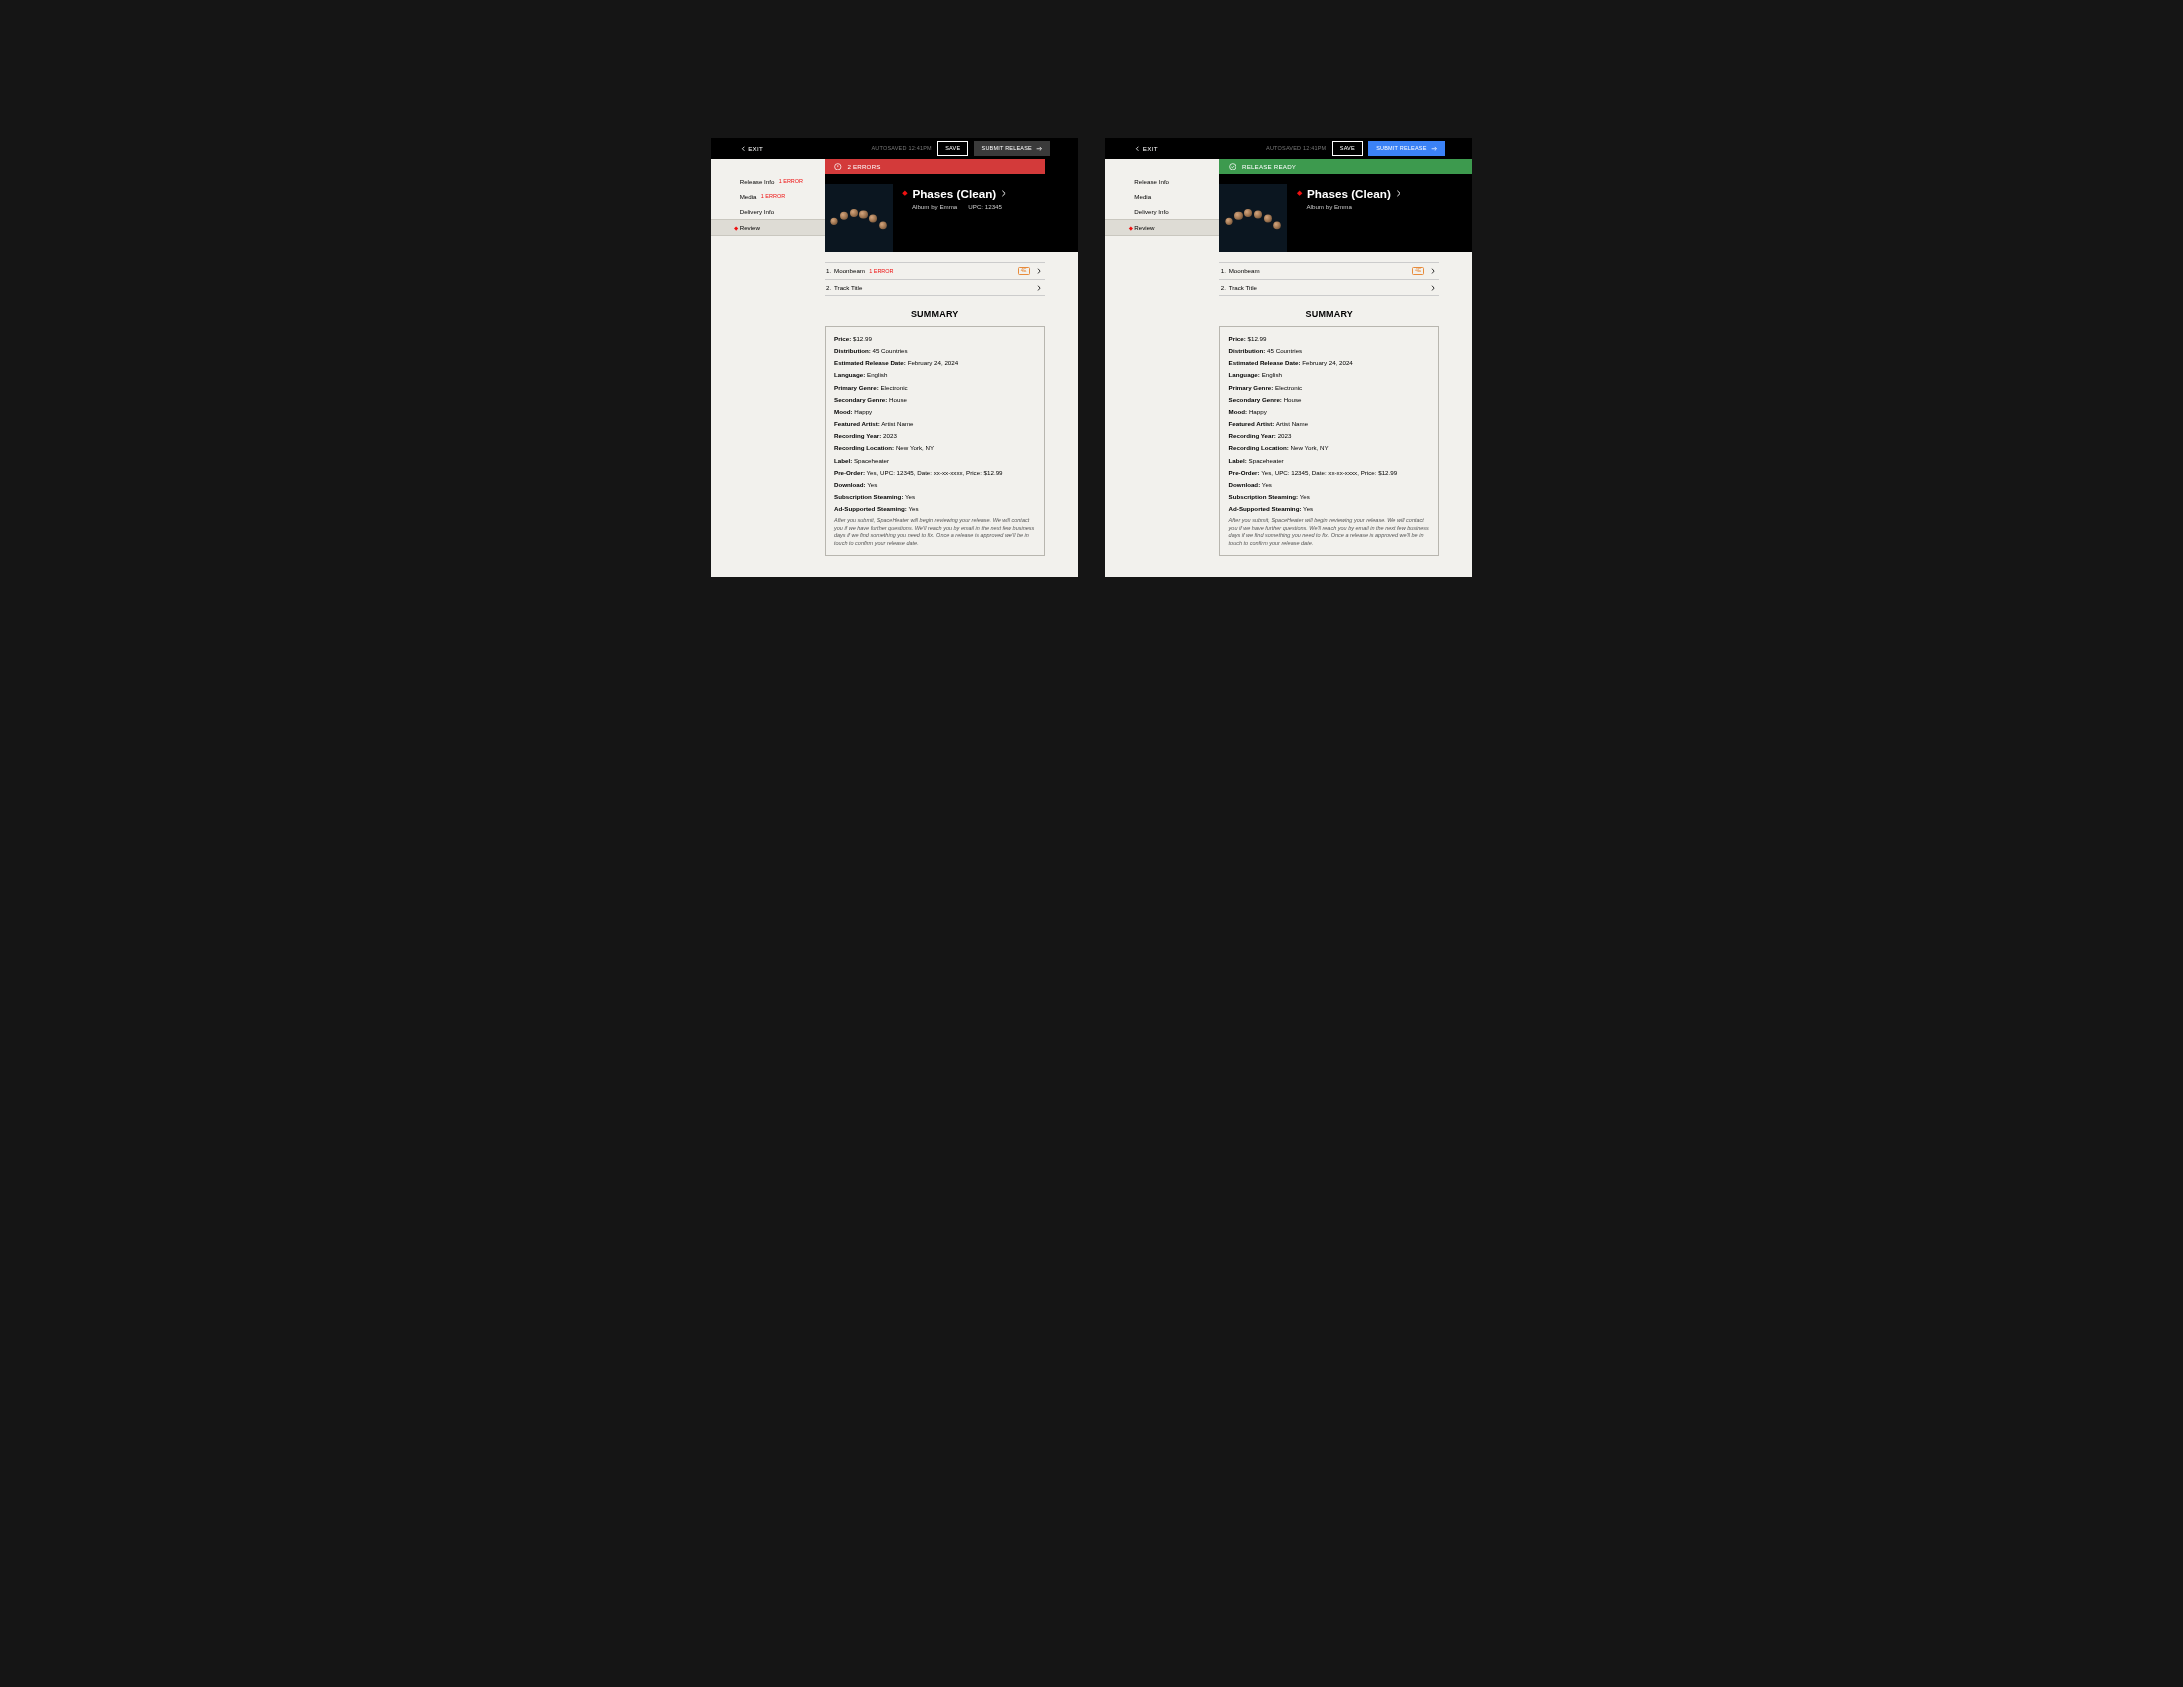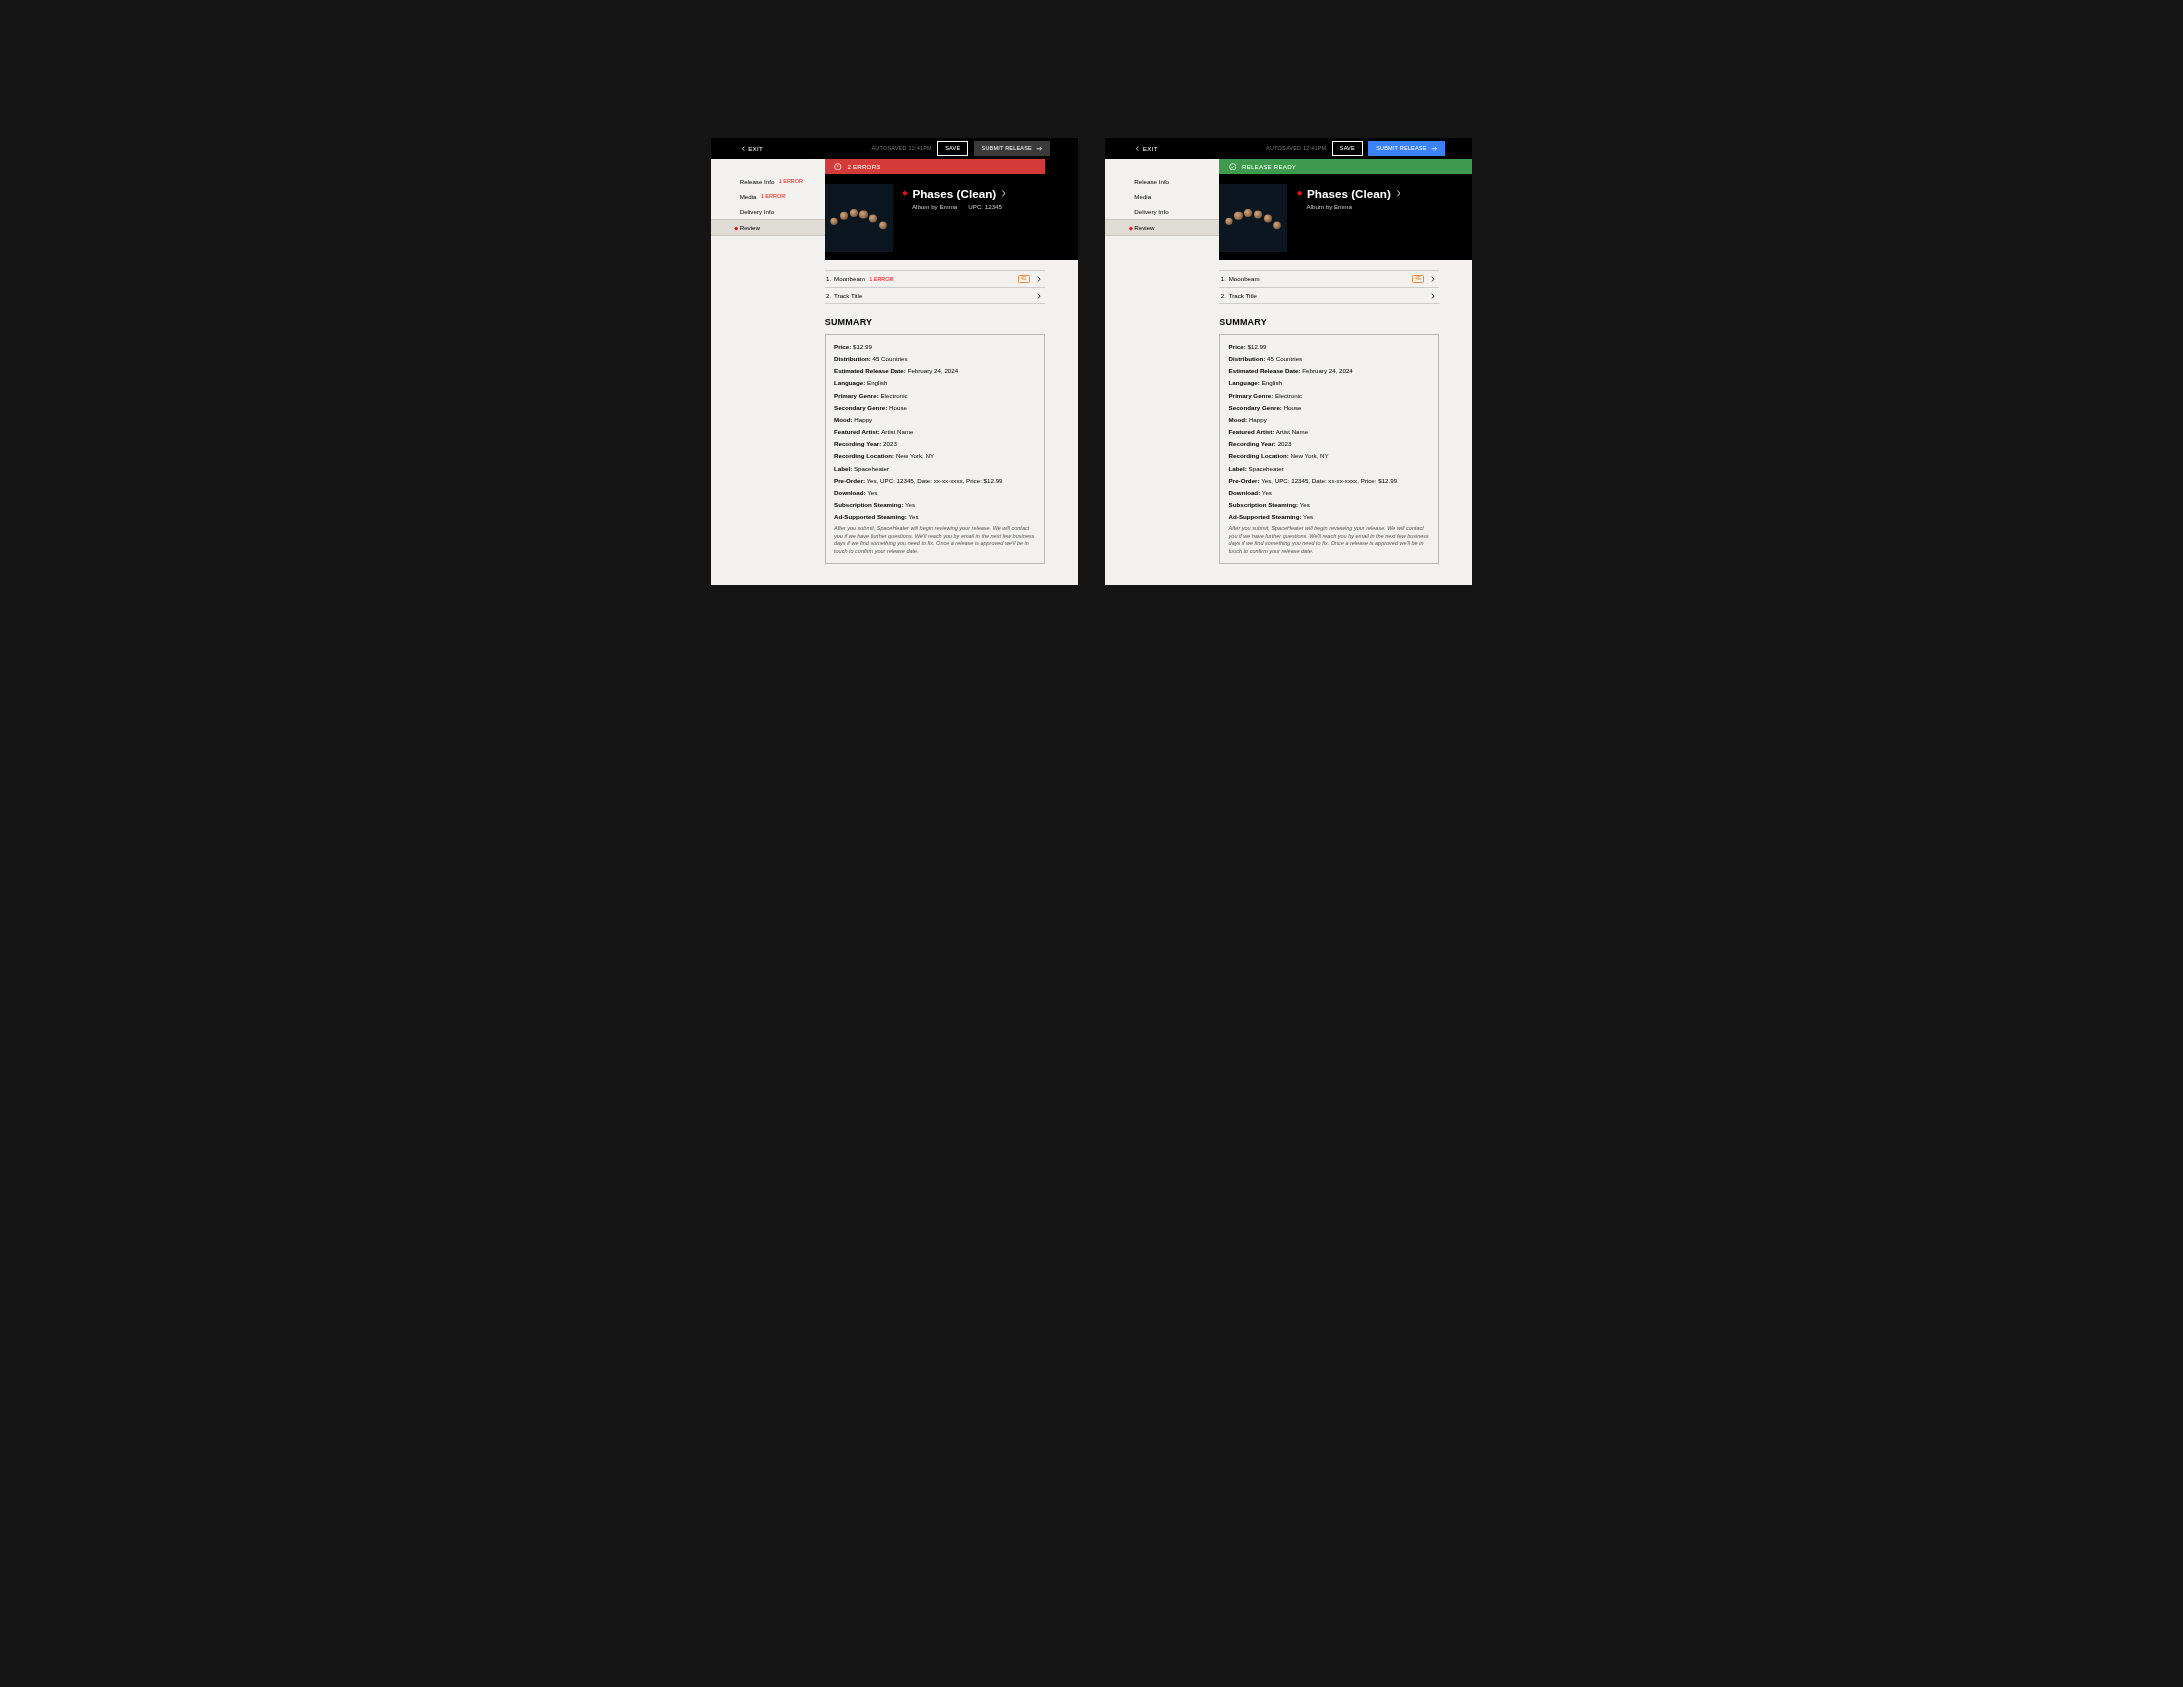--- a/index.html
+++ b/index.html
@@ -118,21 +118,21 @@
     display: flex;
     align-items: center;
     gap: 5.5px;
     width: calc(100% - 33px);
   }
   .status-banner.errors { background: #d33a3a; }
   .status-banner.ready { background: #3d9a4e; }
   .status-banner svg { width: 7.6px; height: 7.6px; flex-shrink: 0; }
   .header-black {
     background: #000;
-    padding: 0 0 8px 0;
+    padding: 0 0 0 0;
     position: relative;
   }
   .header-inner {
     display: flex;
     padding: 9.6px 0 0 0;
     align-items: flex-start;
     gap: 9.6px;
   }
   .cover {
     width: 68px;
@@ -213,20 +213,21 @@
     border-radius: 1.4px;
     margin-right: 6.9px;
   }
   .track svg { width: 4.1px; height: 6.2px; }
 
   .summary-h {
     font-size: 9px;
     font-weight: 700;
     letter-spacing: 0.2px;
     margin: 12.4px 0 6.9px 0;
+    text-align: center;
   }
   .summary-box {
     border: 0.7px solid #b8b6af;
     padding: 8.3px 8.3px;
     background: #f2f1ed;
   }
   .srow {
     font-size: 6.2px;
     margin-bottom: 4.1px;
     line-height: 1.3;

